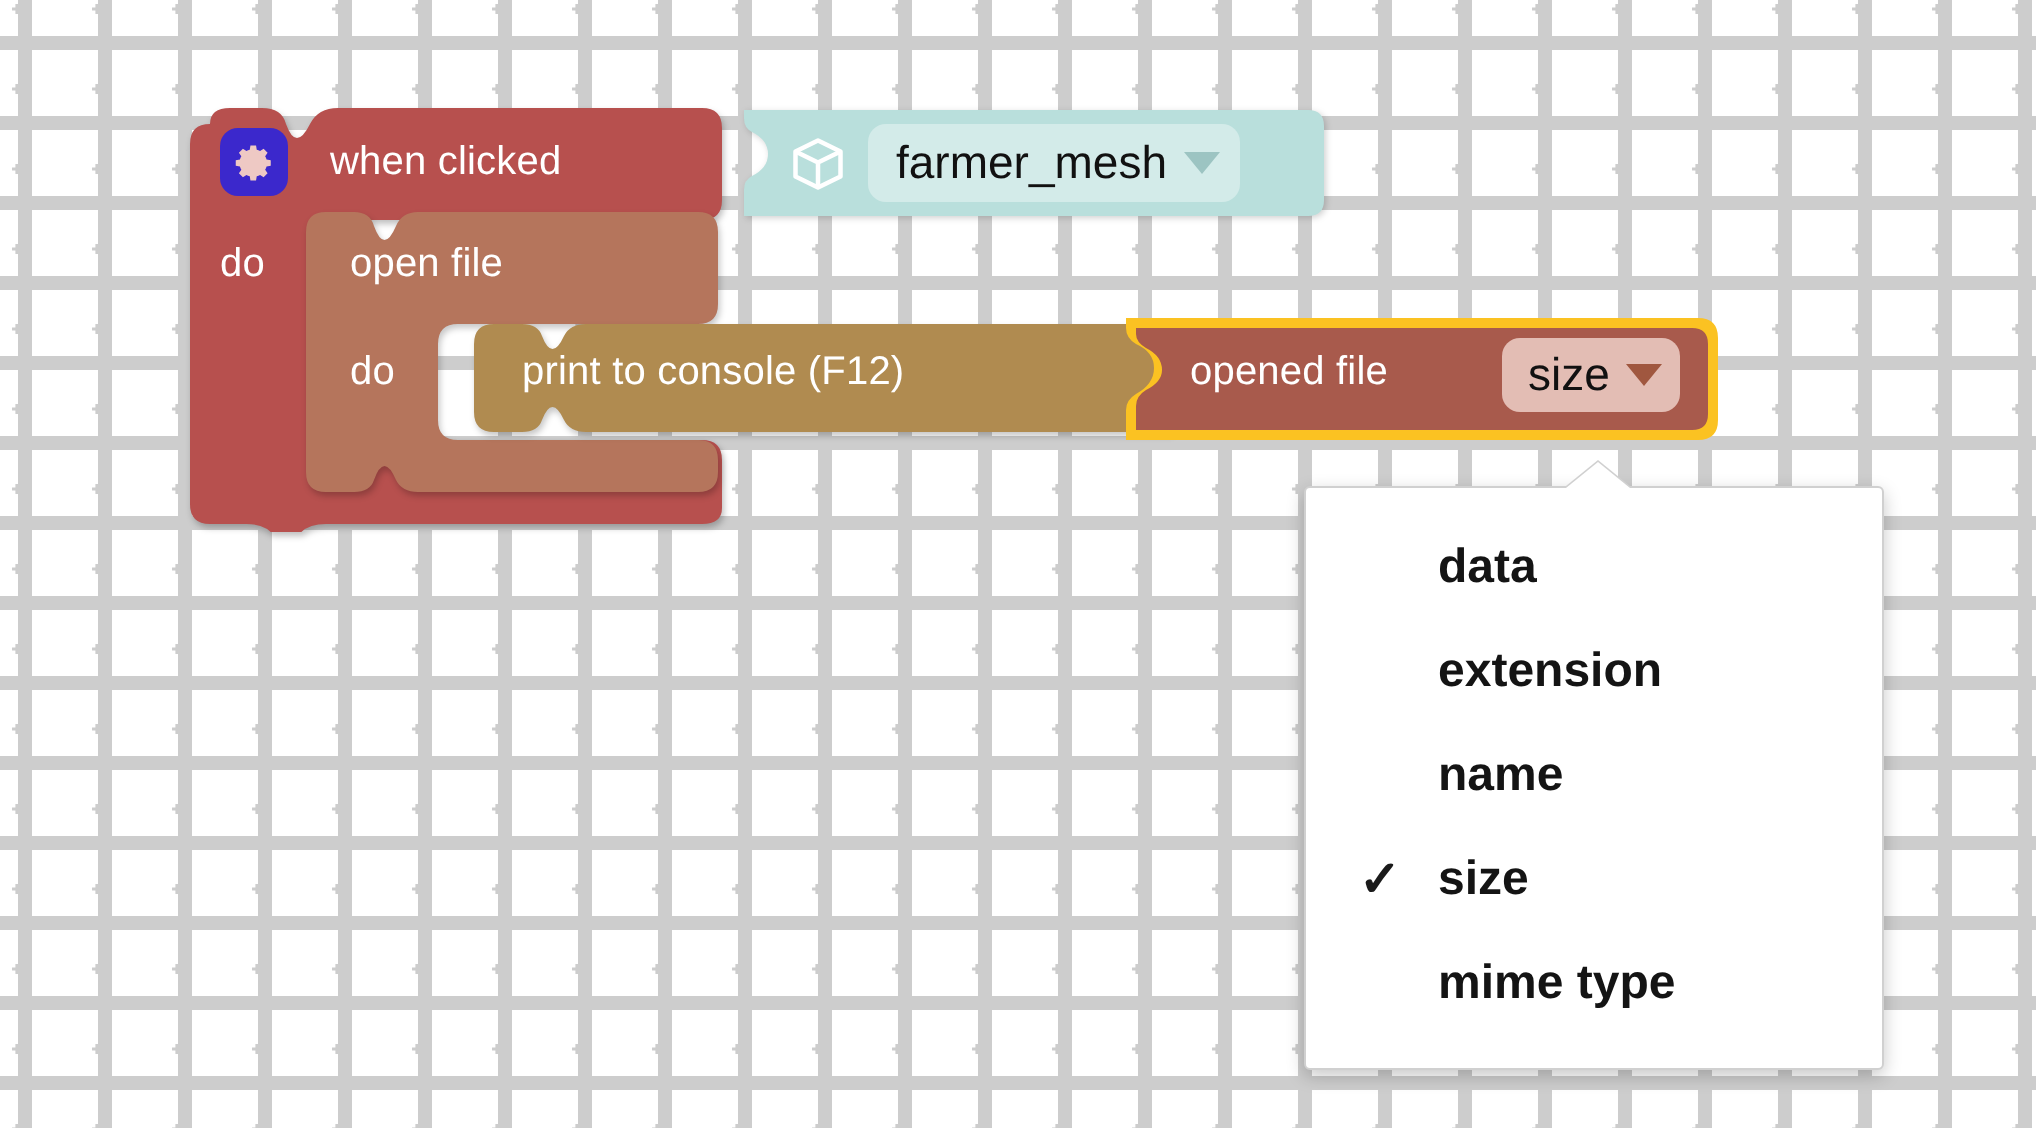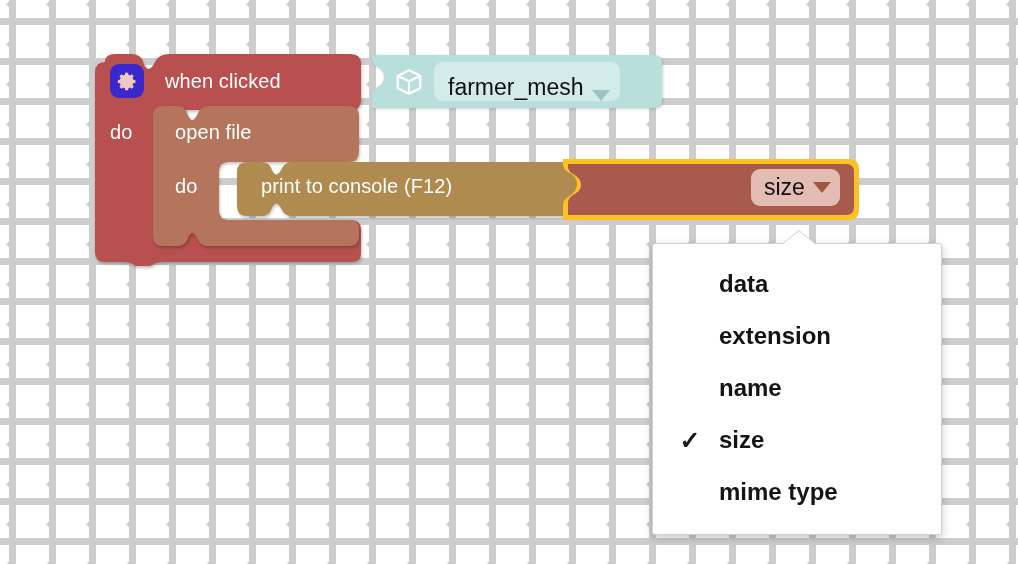--- a/index.html
+++ b/index.html
@@ -83,21 +83,21 @@
     clip-path: path("M 0 0 L 282 0 Q 290 0 290 8 L 290 45 Q 290 53 282 53 L 0 53 L 0 40 Q 0 35 4 33 Q 12 29 12 22 Q 12 15 4 11 Q 0 9 0 4 Z");
   }
   #mesh-cube { position: absolute; left: 22px; top: 12px; width: 30px; height: 30px; }
   #mesh-field {
     position: absolute;
     left: 62px; top: 7px;
     height: 39px;
     padding: 0 10px 0 14px;
     border-radius: 9px;
     background: #d3ebe9;
-    display: flex; align-items: flex-end; gap: 9px;
+    display: flex; align-items: center; gap: 9px;
   }
   #mesh-name { font-size: 23px; color: #111111; white-space: nowrap; }
   .tri-down {
     width: 0; height: 0;
     border-left: 9px solid transparent;
     border-right: 9px solid transparent;
     border-top: 11px solid #9cc4c2;
   }
 
   
@@ -261,20 +261,21 @@
   </div>
 
   <div id="print-block" class="blk">
     <div id="print-shape"></div>
     <div id="print-title" class="lbl">print to console (F12)</div>
   </div>
 
   <div id="opened-block" class="blk">
     <div id="opened-halo"></div>
     <div id="opened-shape"></div>
+    <div id="opened-title" class="lbl">opened file</div>
     <div id="opened-field">
       <span id="opened-value">size</span>
       <span class="tri-down-brown"></span>
     </div>
   </div>
 
   <div id="dropdown">
     <div id="dropdown-pointer"></div>
 
     <div class="dd-item">

